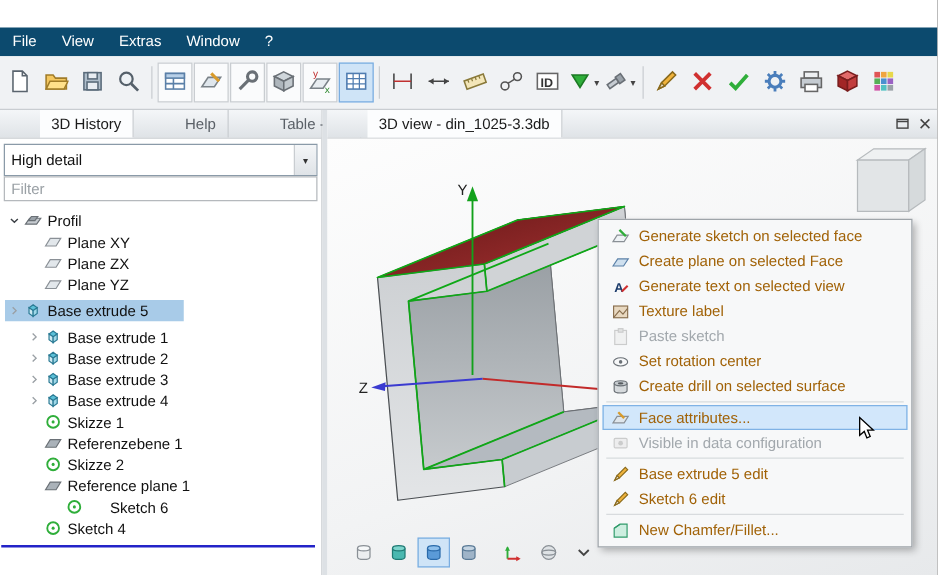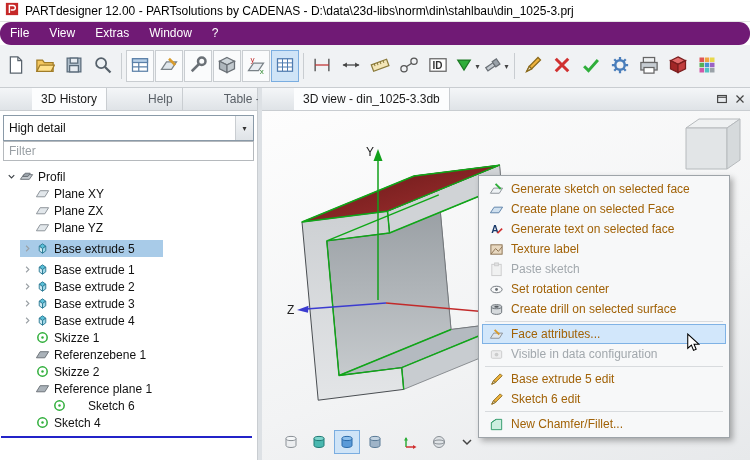--- a/index.html
+++ b/index.html
@@ -4,21 +4,21 @@
 <style>
   html,body{margin:0;padding:0;background:#888;}
   *{box-sizing:border-box;}
   .window{position:relative;width:750px;height:460px;background:#fff;overflow:hidden;
           font-family:"Liberation Sans",sans-serif;font-size:12px;color:#111;}
   
   .titlebar{position:absolute;top:0;left:0;right:0;height:22px;background:#fff;
             display:flex;align-items:center;gap:6px;padding-left:5px;border-bottom:1px solid #e4e4e4;}
   .title-text{color:#000;white-space:nowrap;}
   
-  .menubar{position:absolute;top:22px;left:0;right:0;height:23px;background:#701a75;display:flex;border-radius:11px;}
+  .menubar{position:absolute;top:22px;left:0;right:0;height:23px;background:#0c4a6e;display:flex;}
   .menu-item{color:#fff;padding:0 10px;line-height:23px;cursor:default;}
   
   .toolbar{position:absolute;top:45px;left:0;right:0;height:43px;background:#f0f2f4;
            border-bottom:1px solid #c9cdd1;display:flex;align-items:center;padding:0 2px;gap:1px;}
   .tb-btn{width:28px;height:32px;display:flex;align-items:center;justify-content:center;
           background:transparent;border:1px solid transparent;padding:0;}
   .tb-btn.framed{border-color:#c9cdd1;background:#fafbfc;}
   .tb-btn.pressed{border-color:#7aade0;background:#cfe4f7;}
   .tb-btn .dd{font-size:8px;color:#444;margin-left:1px;}
   .tb-sep{width:1px;height:26px;background:#c9cdd1;margin:0 3px;flex:0 0 1px;}
@@ -67,29 +67,20 @@
   .cm-item.disabled .cm-icon svg{filter:grayscale(1) opacity(.5);}
   .cm-item.highlighted{background:#d2e7fb;border-color:#7fb2e5;}
   .cm-sep{height:1px;background:#d8dbde;margin:2px 3px;}
   .cursor{position:absolute;left:424px;top:222px;z-index:9;pointer-events:none;}
 </style>
 </head>
 <body>
 
 <div class="window">
 
-  <div class="titlebar">
-    <span class="app-icon">
-      <svg width="14" height="14" viewBox="0 0 16 16">
-          <rect x="1" y="1" width="14" height="14" fill="#c62828"></rect>
-          <path d="M5 12.5 V4 H9.2 a2.6 2.6 0 0 1 0 5.2 H6.5" stroke="#fff" stroke-width="1.6" fill="none"></path>
-        </svg>
-    </span>
-    <span class="title-text">PARTdesigner 12.00 - PARTsolutions by CADENAS - D:\data\23d-libs\norm\din\stahlbau\din_1025-3.prj</span>
-  </div>
 
   <nav class="menubar" id="menubar">
       <span class="menu-item">File</span>
       <span class="menu-item">View</span>
       <span class="menu-item">Extras</span>
       <span class="menu-item">Window</span>
       <span class="menu-item">?</span>
     </nav>
 
   <div class="toolbar" id="toolbar">
@@ -326,21 +317,21 @@
         </div>
         <div class="tree-row" style="margin-left: 20px;">
           <span class="expander"></span>
           <span class="tree-icon">
             <svg width="15" height="15" viewBox="0 0 16 16">
               <path d="M1.5 11.5 L5.5 5 L14.5 5 L10.5 11.5 Z" fill="#e2e7eb" stroke="#8a9096"></path>
             </svg>
           </span>
           <span class="tree-label">Plane YZ</span>
         </div>
-        <div class="tree-row selected gap" style="margin-left: 20px;">
+        <div class="tree-row selected gap" style="margin-left: 4px;">
           <span class="expander">
             <svg width="11" height="11" viewBox="0 0 16 16">
               <path d="M6 4 L10 8 L6 12" stroke="#9aa0a5" stroke-width="1.6" fill="none"></path>
             </svg>
           </span>
           <span class="tree-icon">
             <svg width="15" height="15" viewBox="0 0 16 16">
               <path d="M4.5 5.5 L8 3 L11.5 5.5 L8 8 Z" fill="#5bc0d8" stroke="#2a7a94"></path>
               <path d="M4.5 5.5 L8 8 L8 13 L4.5 10.5 Z" fill="#cfeaf2" stroke="#2a7a94"></path>
               <path d="M11.5 5.5 L8 8 L8 13 L11.5 10.5 Z" fill="#9fd8e8" stroke="#2a7a94"></path>
@@ -604,21 +595,21 @@
             </span>
             <span class="cm-label">Create plane on selected Face</span>
           </div>
           <div class="cm-item">
             <span class="cm-icon">
               <svg width="15" height="15" viewBox="0 0 16 16">
                 <text x="2.5" y="12" font-size="11" font-weight="bold" fill="#1a3a6a">A</text>
                 <path d="M9 12 L14 7" stroke="#d03030" stroke-width="1.8"></path>
               </svg>
             </span>
-            <span class="cm-label">Generate text on selected face</span>
+            <span class="cm-label">Generate text on selected view</span>
           </div>
           <div class="cm-item">
             <span class="cm-icon">
               <svg width="15" height="15" viewBox="0 0 16 16">
                 <rect x="2" y="3" width="12" height="10" fill="#e8d8c0" stroke="#8a7050"></rect>
                 <path d="M2 13 L7 7 L10 10 L14 5" stroke="#8a7050" fill="none"></path>
               </svg>
             </span>
             <span class="cm-label">Texture label</span>
           </div>

